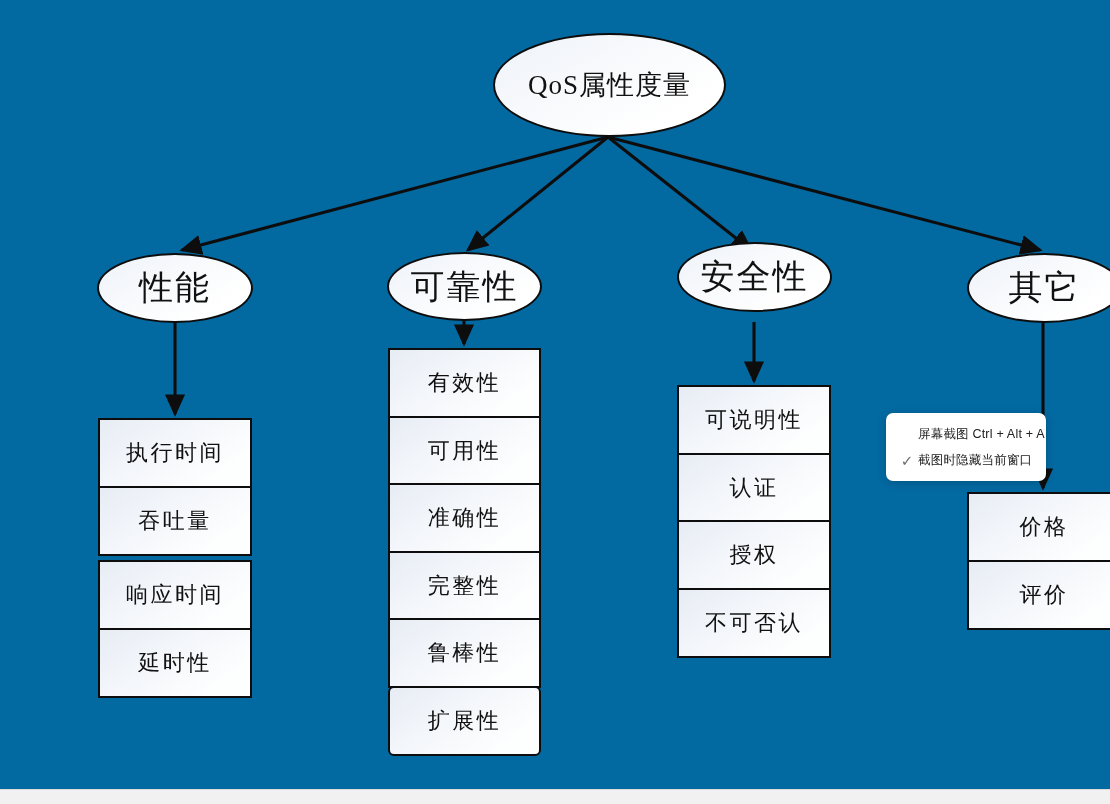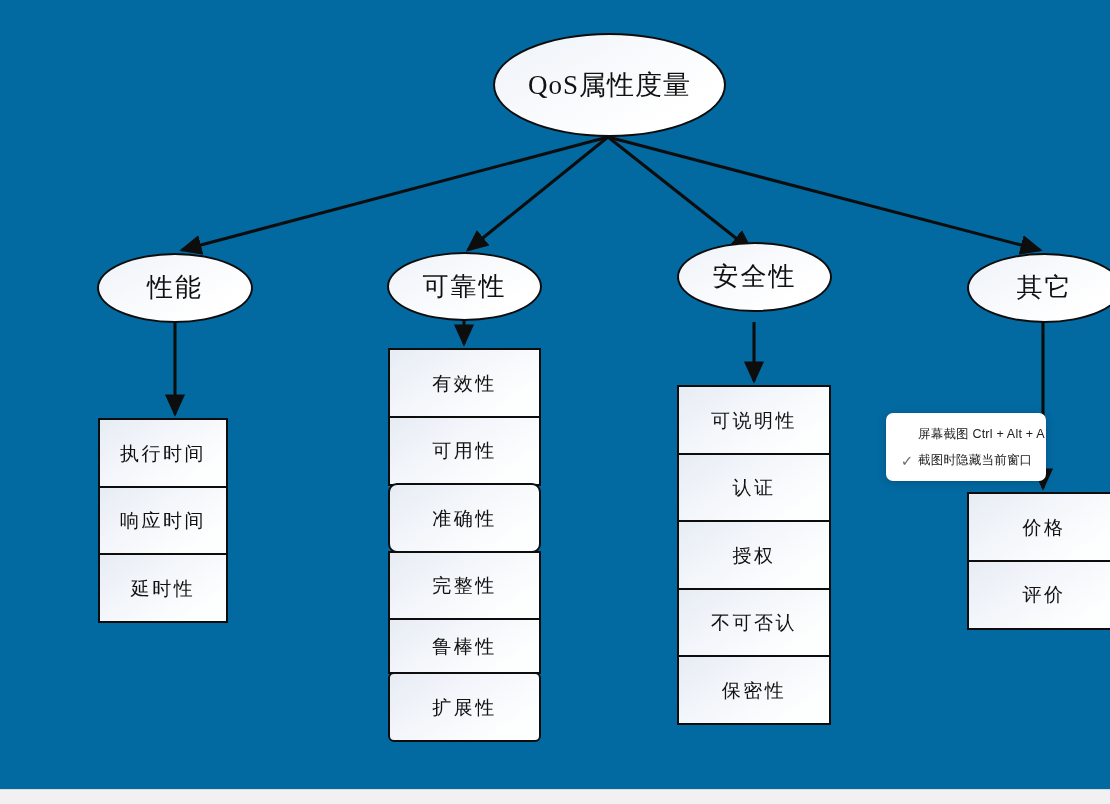--- a/index.html
+++ b/index.html
@@ -34,21 +34,21 @@
     display: flex;
     align-items: center;
     justify-content: center;
     border: 2.2px solid #0d0d0d;
     border-radius: 50%;
     background: linear-gradient(150deg, #eef2f8 0%, #f7f9fc 38%, #ffffff 78%);
     box-sizing: border-box;
     z-index: 3;
   }
   .node-ellipse .label {
-    font-size: 26px;
+    font-size: 34px;
     color: #111111;
     letter-spacing: 2px;
     white-space: nowrap;
     line-height: 1;
   }
   .node-ellipse.root .label {
     font-size: 27px;
     letter-spacing: 1px;
   }
 
@@ -62,21 +62,21 @@
     position: relative;
     box-sizing: border-box;
     border: 2.4px solid #0d0d0d;
     margin-bottom: -2.4px;
     background: linear-gradient(145deg, #e7ecf4 0%, #f2f5fa 35%, #fdfefe 80%);
     display: flex;
     align-items: center;
     justify-content: center;
   }
   .box-cell .label {
-    font-size: 19px;
+    font-size: 22px;
     color: #111111;
     letter-spacing: 2.5px;
     white-space: nowrap;
     line-height: 1;
   }
 
   
   #tooltip-popup {
     position: absolute;
     box-sizing: border-box;
@@ -165,68 +165,68 @@
   </div>
 
   <div class="node-ellipse" style="left:677px; top:242px; width:155px; height:70px;">
     <span class="label">安全性</span>
   </div>
 
   <div class="node-ellipse" style="left:967px; top:253px; width:155px; height:70px;">
     <span class="label">其它</span>
   </div>
 
-  <div class="box-stack" style="left:98px; top:418px; width:130px;">
+  <div class="box-stack" style="left:98px; top:418px; width:154px;">
     <div class="box-cell" style="height:70px;">
       <span class="label">执行时间</span>
     </div>
     <div class="box-cell" style="height:70px;">
+      <span class="label">吞吐量</span>
+    </div>
+    <div class="box-cell" style="height:70px;margin-top:7px;">
       <span class="label">响应时间</span>
     </div>
     <div class="box-cell" style="height:70px;">
       <span class="label">延时性</span>
     </div>
   </div>
 
   <div class="box-stack" style="left:388px; top:348px; width:153px;">
     <div class="box-cell" style="height:70px;">
       <span class="label">有效性</span>
     </div>
     <div class="box-cell" style="height:70px;">
       <span class="label">可用性</span>
     </div>
-    <div class="box-cell" style="height:70px;border-radius:9px;">
+    <div class="box-cell" style="height:70px;">
       <span class="label">准确性</span>
     </div>
     <div class="box-cell" style="height:70px;">
       <span class="label">完整性</span>
     </div>
-    <div class="box-cell" style="height:56px;">
+    <div class="box-cell" style="height:70px;">
       <span class="label">鲁棒性</span>
     </div>
     <div class="box-cell" style="height:70px;border-radius:6px;">
       <span class="label">扩展性</span>
     </div>
   </div>
 
   <div class="box-stack" style="left:677px; top:385px; width:154px;">
     <div class="box-cell" style="height:70px;">
       <span class="label">可说明性</span>
     </div>
     <div class="box-cell" style="height:70px;">
       <span class="label">认证</span>
     </div>
     <div class="box-cell" style="height:70px;align-items:center;">
       <span class="label">授权</span>
     </div>
     <div class="box-cell" style="height:70px;">
       <span class="label">不可否认</span>
-    </div>
-    <div class="box-cell" style="height:70px;">
-      <span class="label">保密性</span>
     </div>
   </div>
 
   <div class="box-stack" style="left:967px; top:492px; width:154px;">
     <div class="box-cell" style="height:70px;">
       <span class="label">价格</span>
     </div>
     <div class="box-cell" style="height:70px;">
       <span class="label">评价</span>
     </div>

